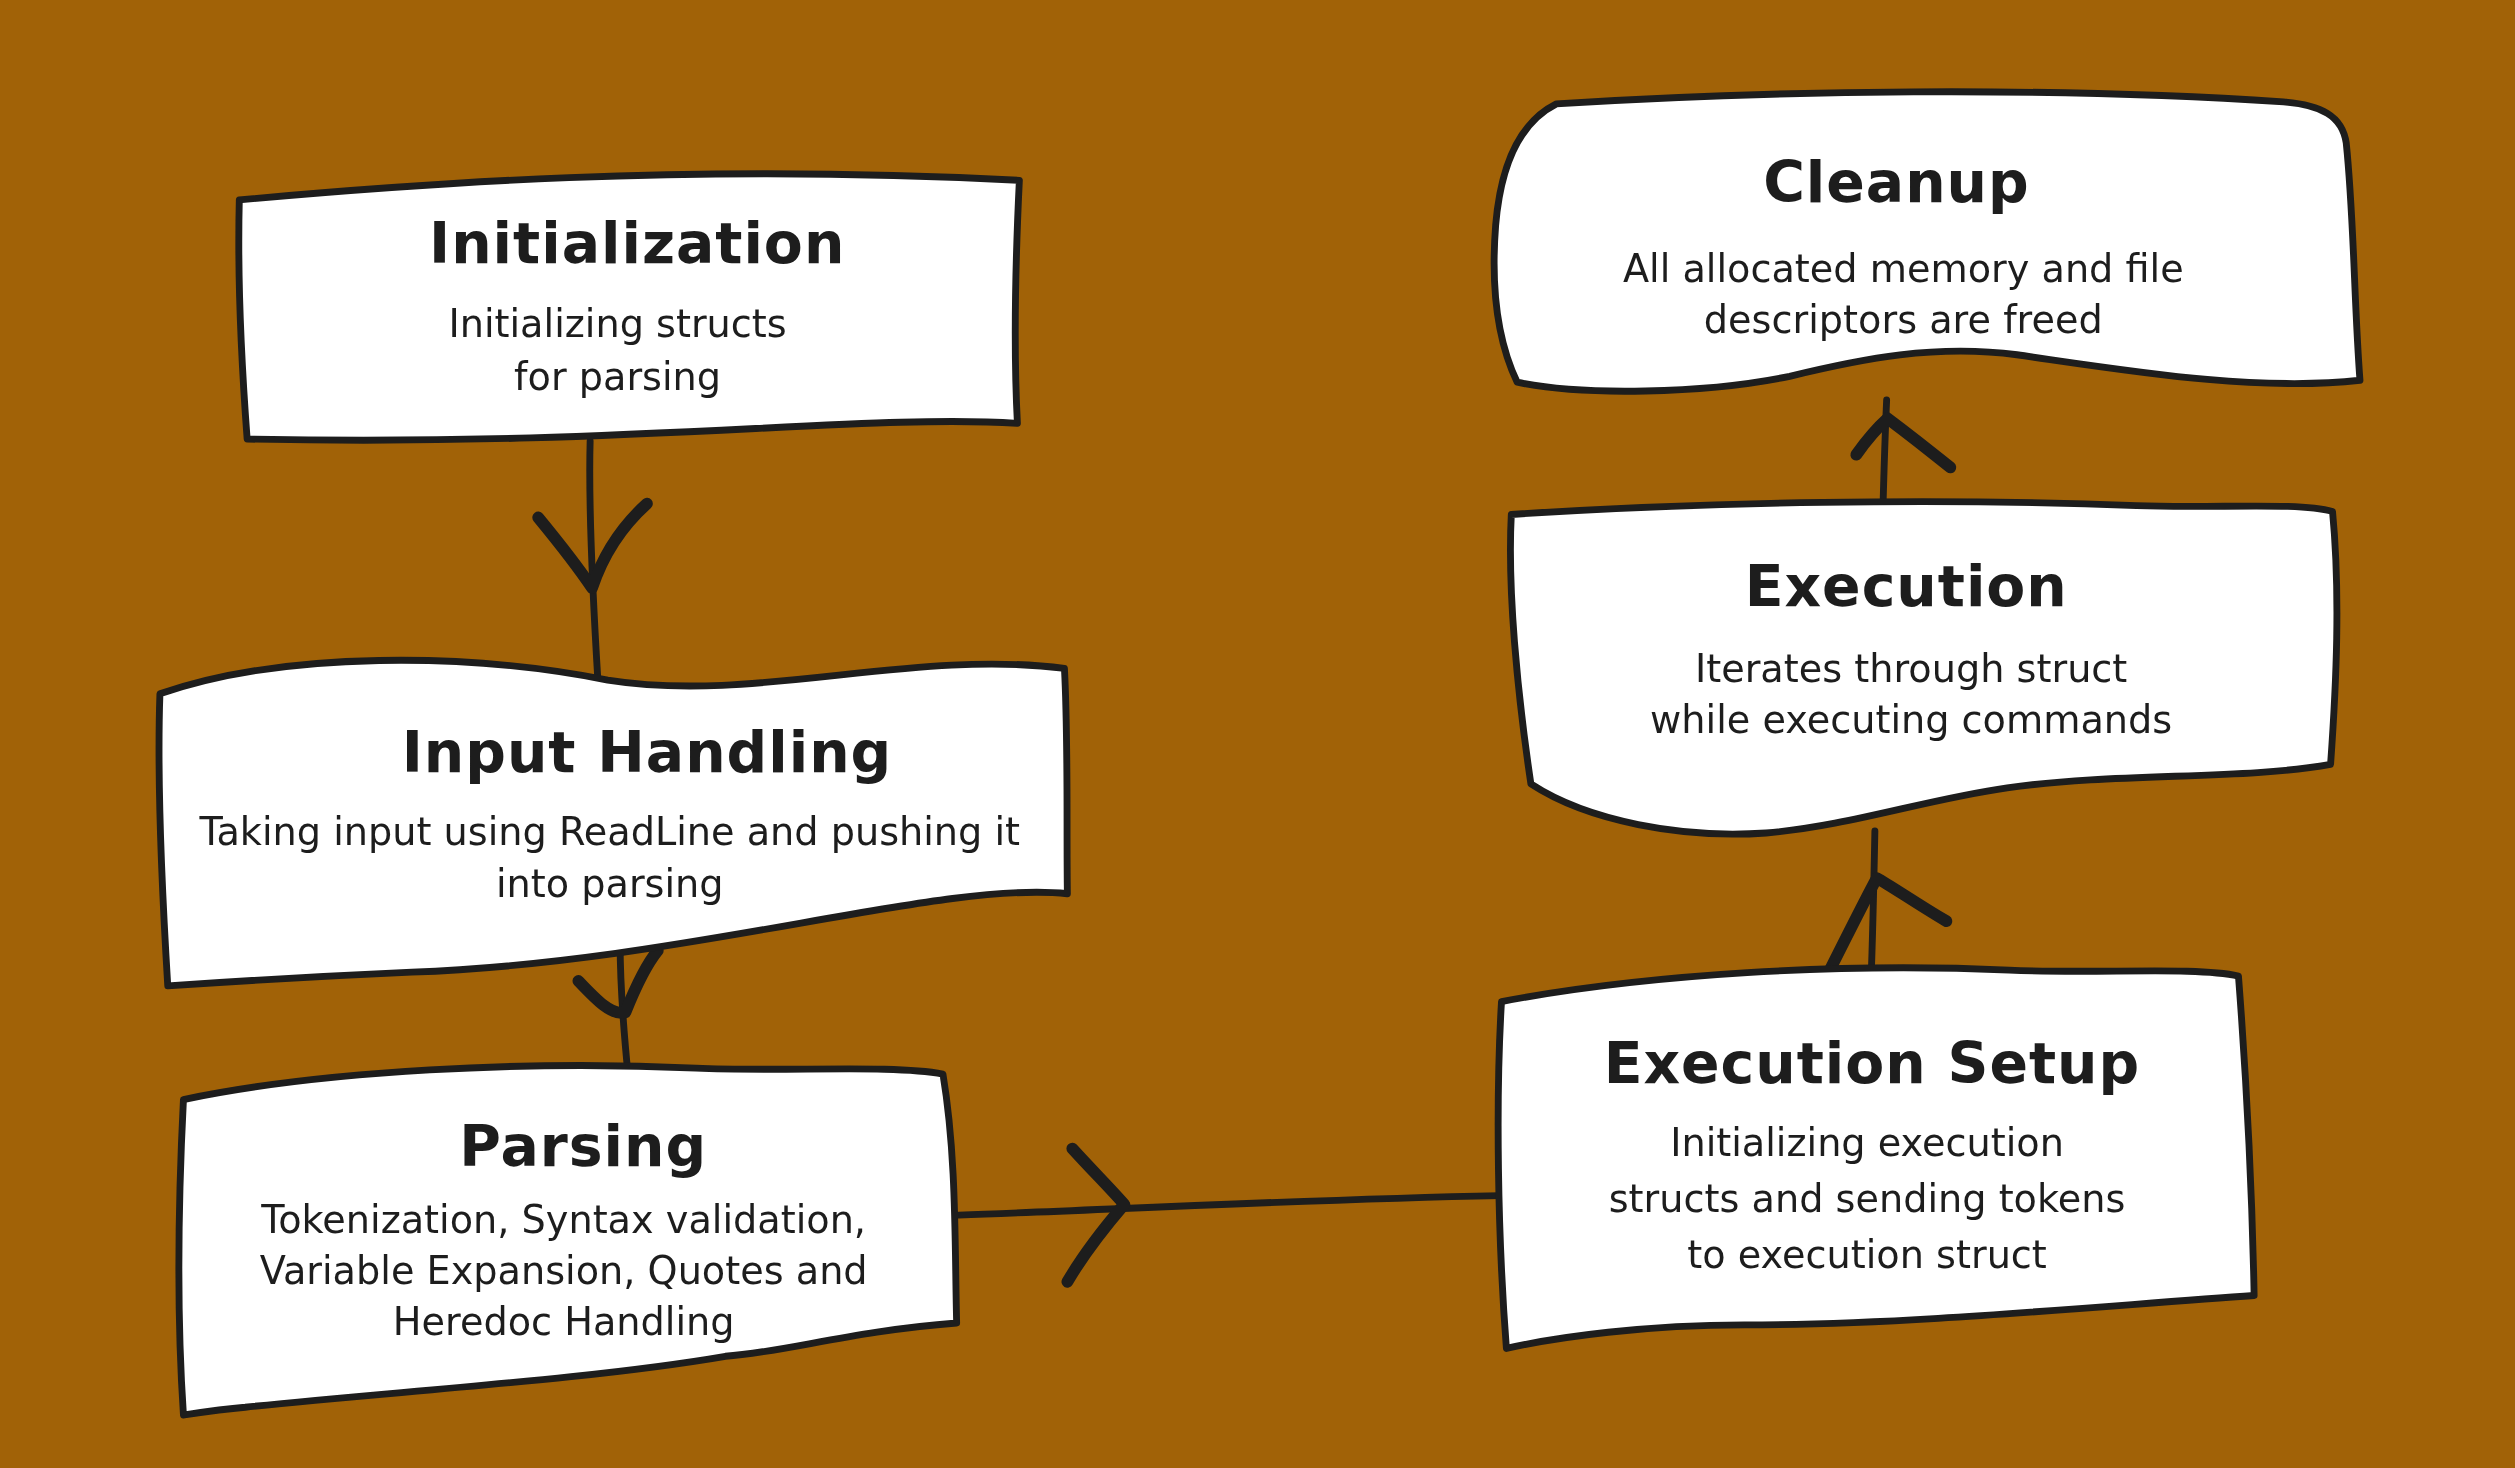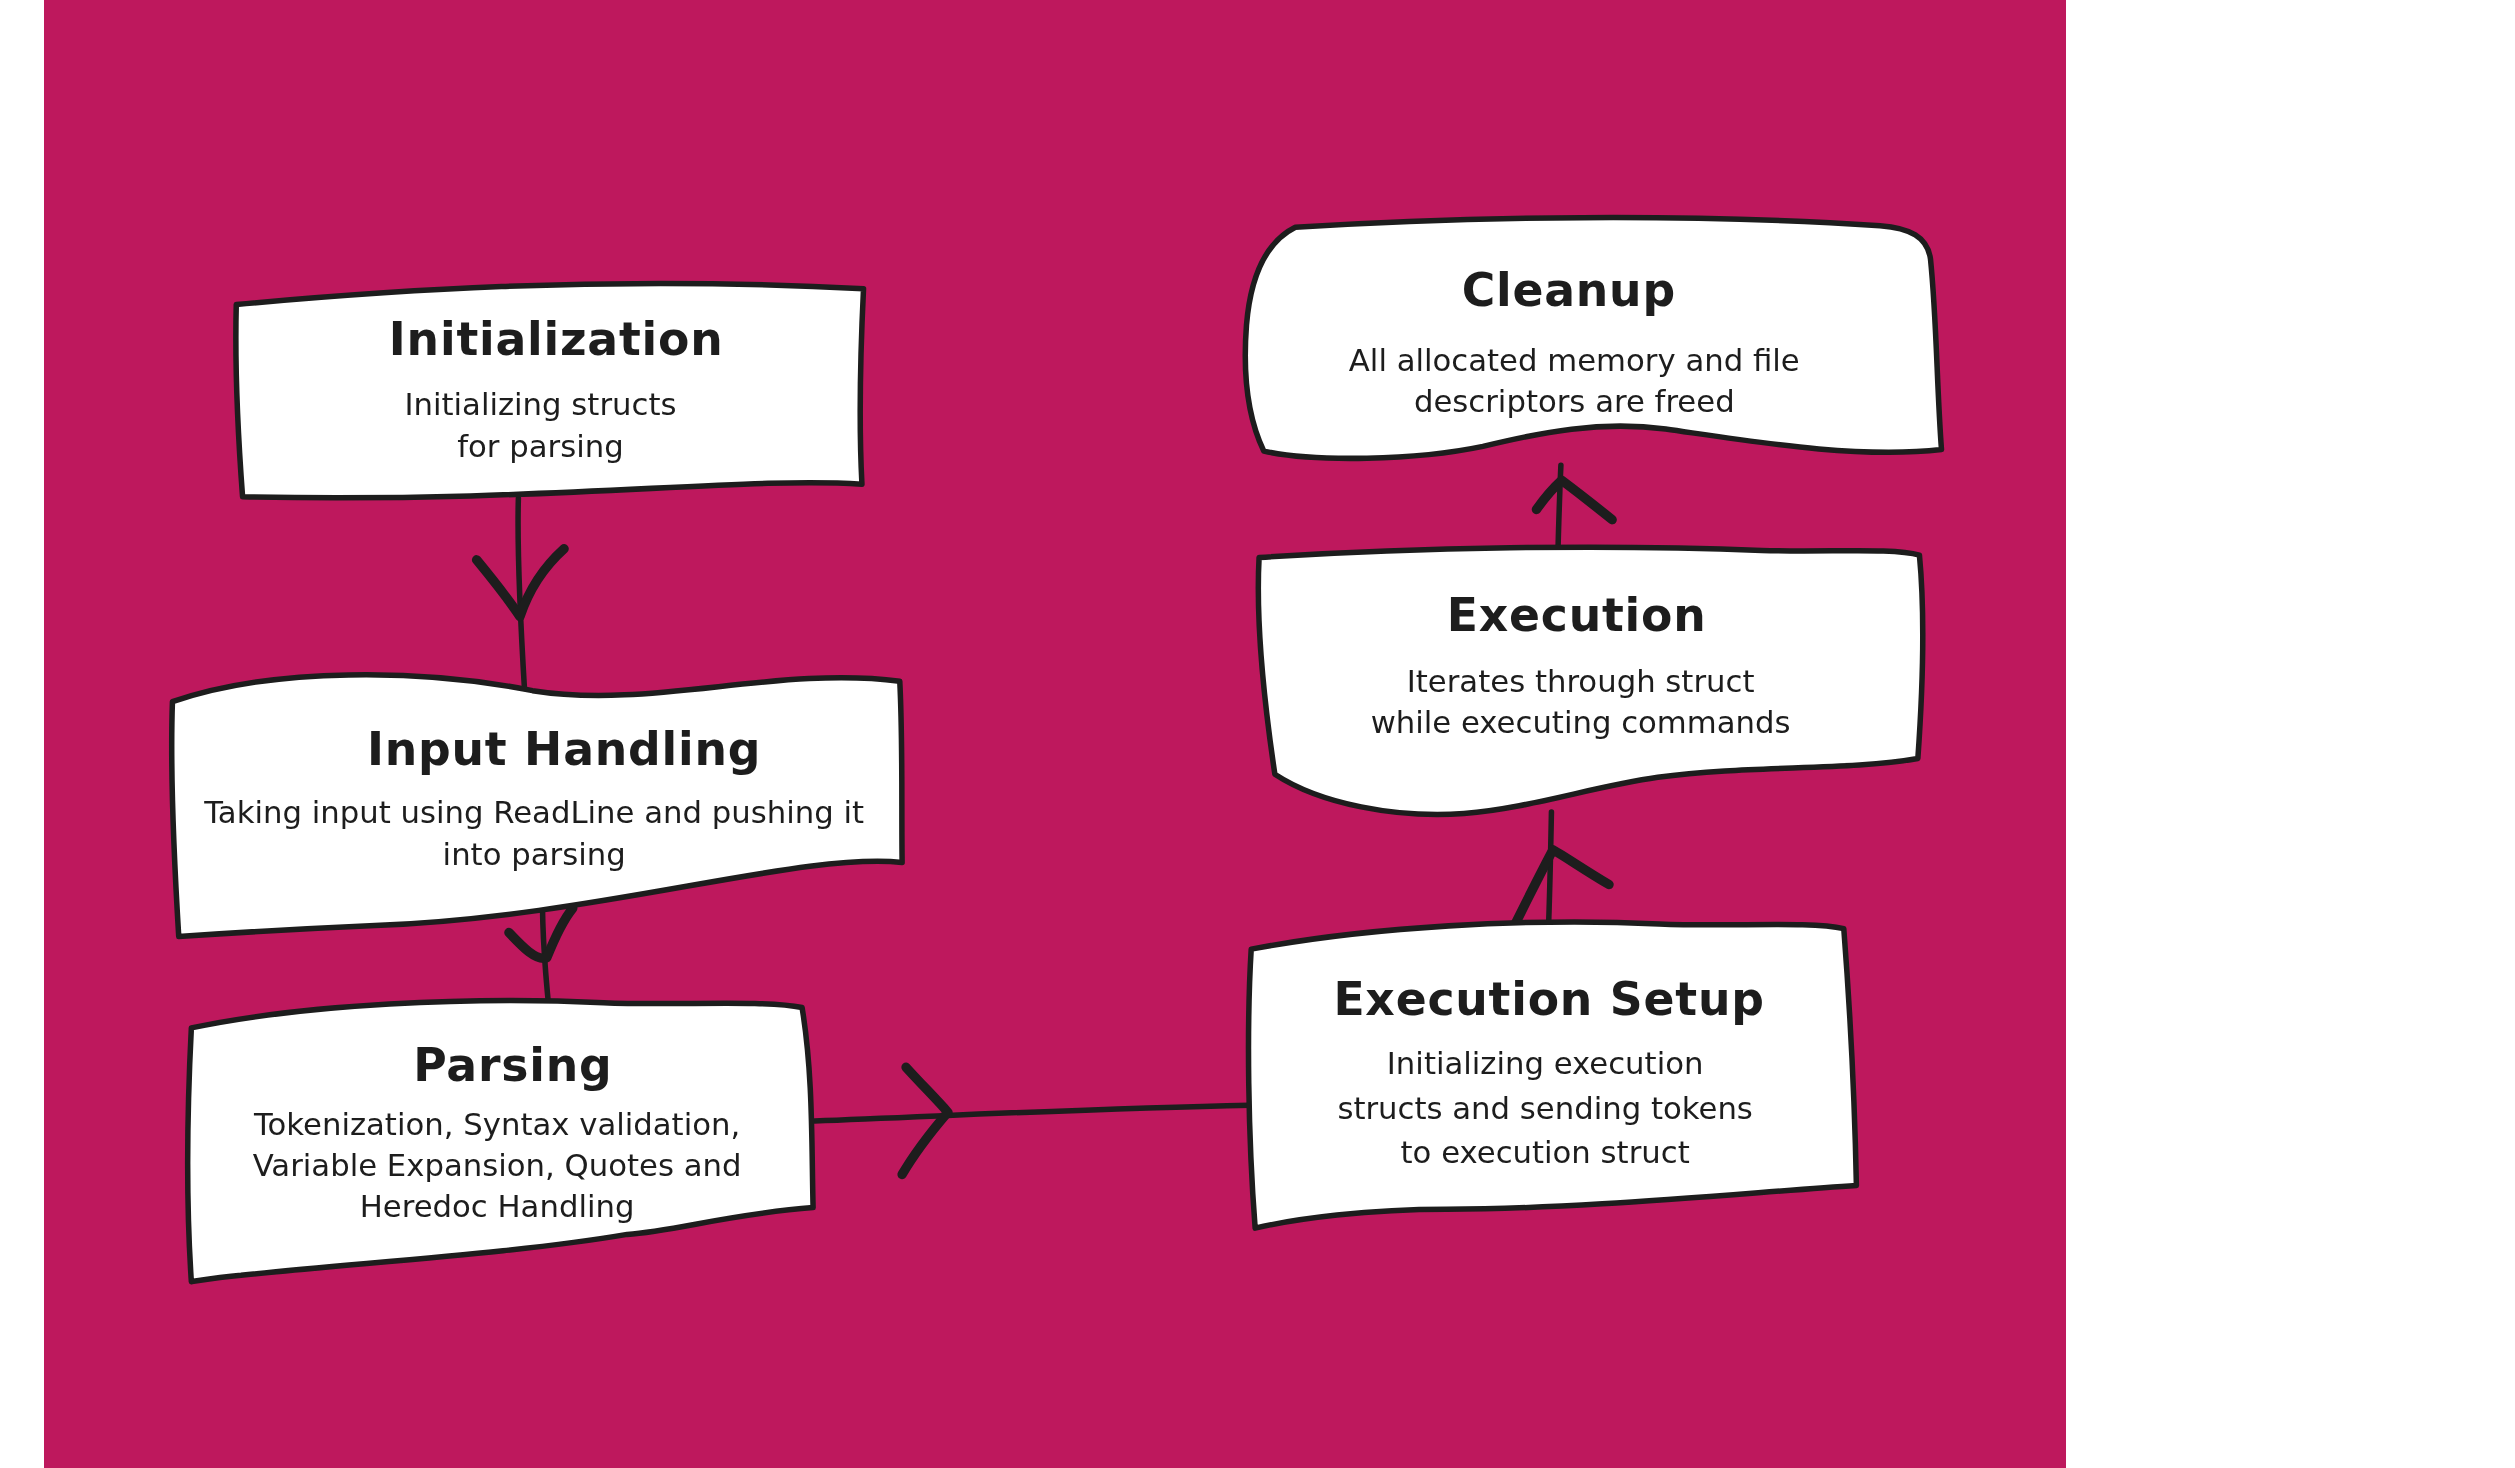--- a/index.html
+++ b/index.html
@@ -2,26 +2,25 @@
 <html><head>
 <meta charset="utf-8">
 <style>
   html, body {
     margin: 0;
     padding: 0;
     background: #ffffff;
   }
   .canvas {
     position: relative;
-    width: 2022px;
+    width: 2515px;
     height: 1468px;
-    background: #be185d;
+    background: #a16207;
     overflow: hidden;
     font-family: "DejaVu Sans", sans-serif;
-    margin-left: 44px;
   }
   svg {
     display: block;
     width: 100%;
     height: 100%;
   }
   .box {
     fill: #ffffff;
     stroke: #1d1d1d;
     stroke-width: 7;

